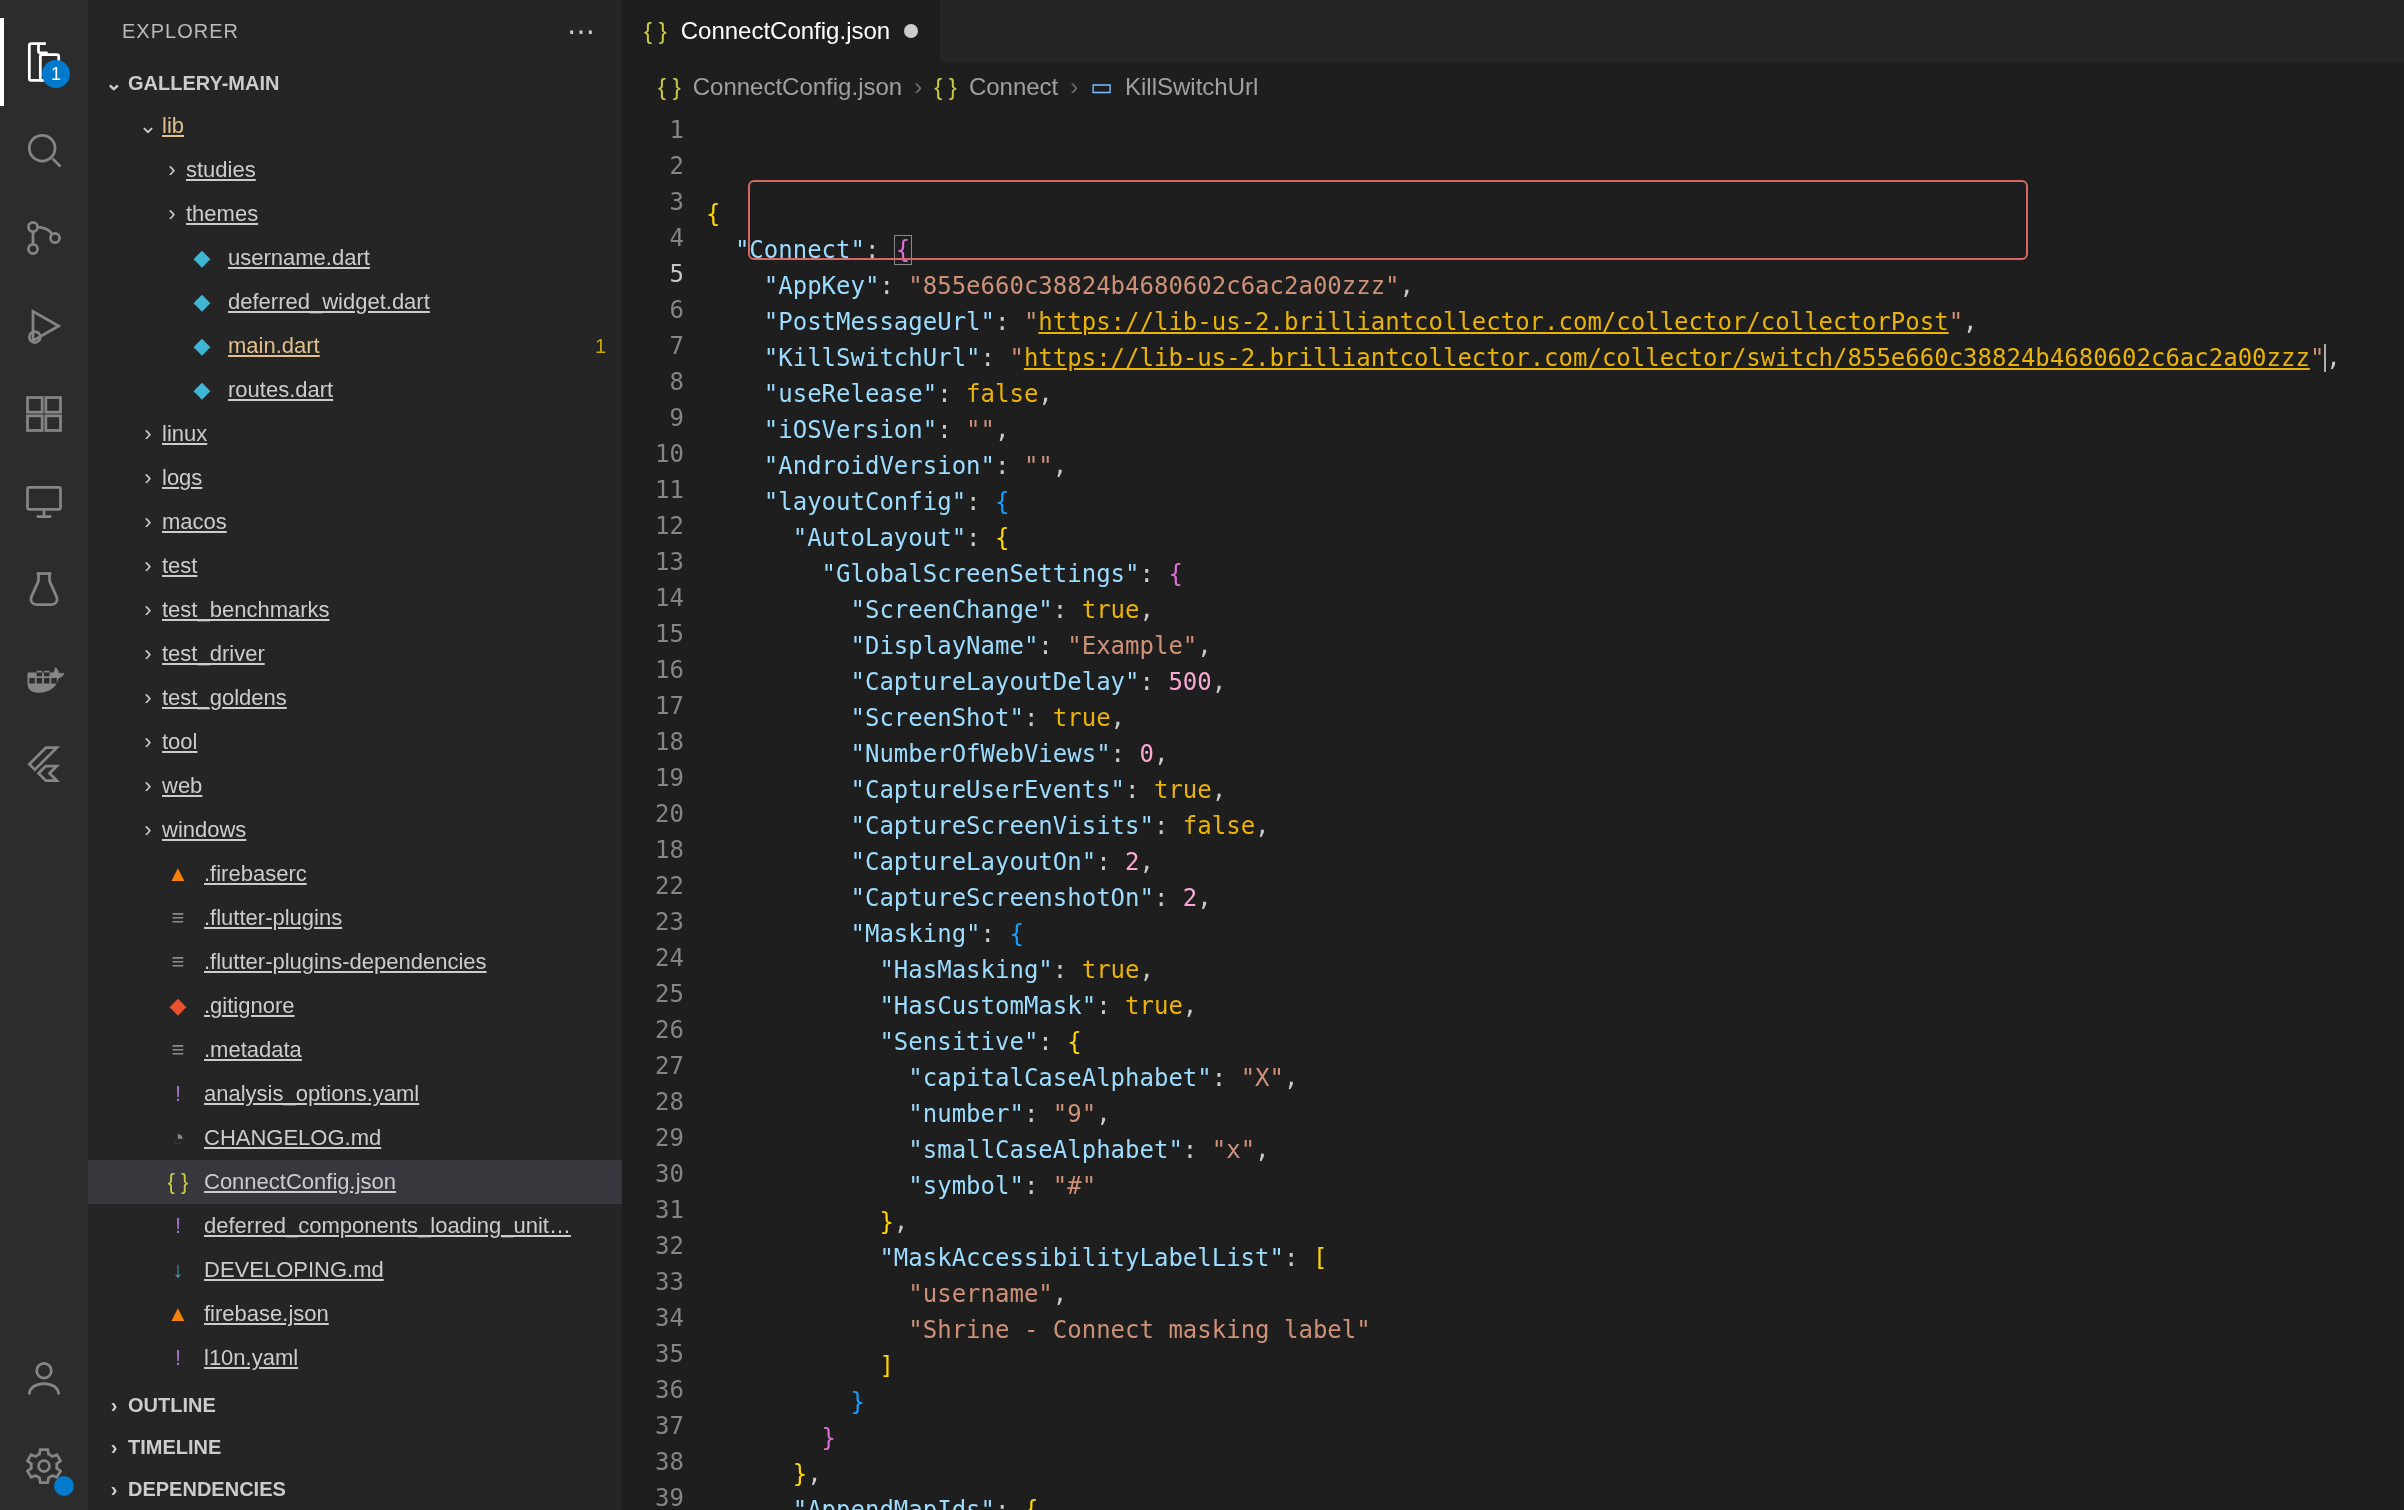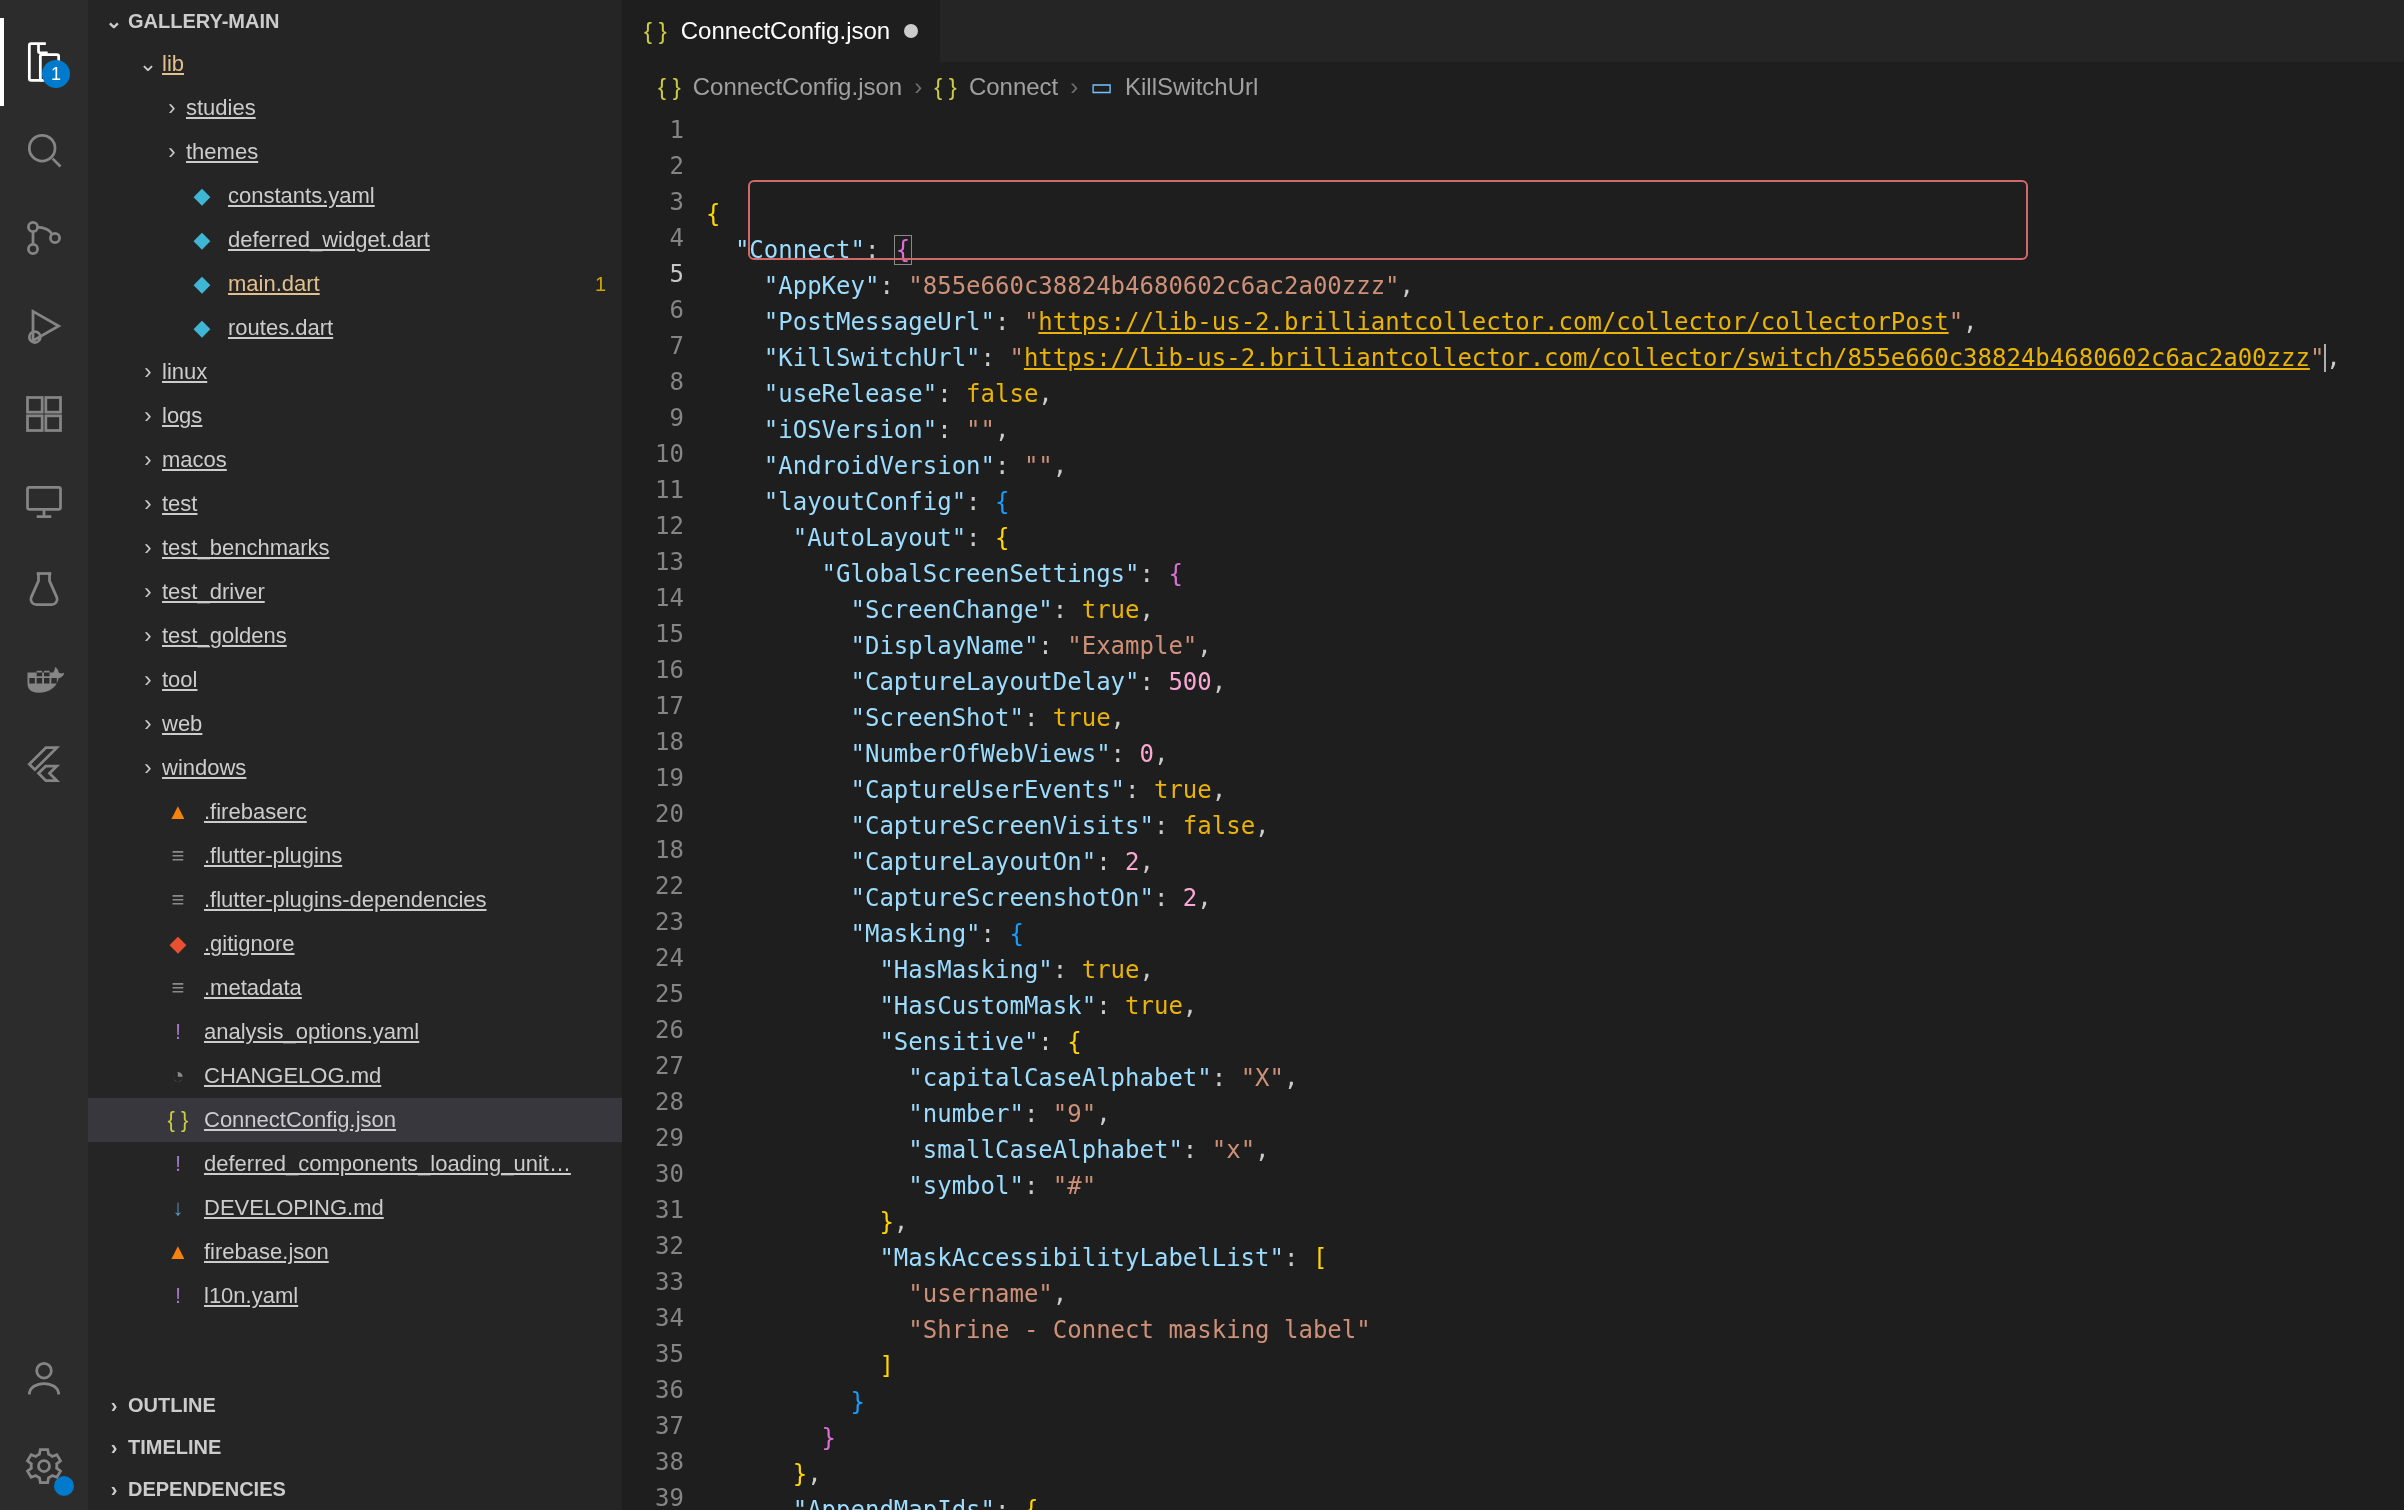--- a/index.html
+++ b/index.html
@@ -279,20 +279,24 @@
       <svg viewBox="0 0 24 24" fill="none" stroke="currentColor" stroke-width="1.5">
           <circle cx="12" cy="12" r="3"></circle>
           <path d="M19 12a7 7 0 0 0-.1-1.2l2.1-1.6-2-3.4-2.5 1a7 7 0 0 0-2-1.2L14 3h-4l-.5 2.6a7 7 0 0 0-2 1.2l-2.5-1-2 3.4 2.1 1.6A7 7 0 0 0 5 12c0 .4 0 .8.1 1.2L3 14.8l2 3.4 2.5-1a7 7 0 0 0 2 1.2L10 21h4l.5-2.6a7 7 0 0 0 2-1.2l2.5 1 2-3.4-2.1-1.6c.1-.4.1-.8.1-1.2z"></path>
         </svg>
       <span class="badge" style="width:20px;height:20px;bottom:14px;right:14px;"></span>
     </div>
   </div>
 </div>
 
 <div class="sidebar">
+  <div class="sidebar-header">
+    <span>EXPLORER</span>
+    <span class="sidebar-header-actions">⋯</span>
+  </div>
   <div class="section-header">
     <span class="chevron">⌄</span>
     <span>GALLERY-MAIN</span>
   </div>
   <div class="tree" id="tree">
       <div class="tree-row modified" style="padding-left: 46px;">
         <span class="twisty">⌄</span>
         <span class="label">lib</span>
         <span class="decoration"><span class="dot"></span></span>
       </div>
@@ -300,21 +304,21 @@
         <span class="twisty">›</span>
         <span class="label">studies</span>
       </div>
       <div class="tree-row" style="padding-left: 70px;">
         <span class="twisty">›</span>
         <span class="label">themes</span>
       </div>
       <div class="tree-row" style="padding-left: 70px;">
         <span class="twisty"></span>
         <span class="ficon i-dart">◆</span>
-        <span class="label">constants.yaml</span>
+        <span class="label">username.dart</span>
       </div>
       <div class="tree-row" style="padding-left: 70px;">
         <span class="twisty"></span>
         <span class="ficon i-dart">◆</span>
         <span class="label">deferred_widget.dart</span>
       </div>
       <div class="tree-row modified" style="padding-left: 70px;">
         <span class="twisty"></span>
         <span class="ficon i-dart">◆</span>
         <span class="label">main.dart</span>

